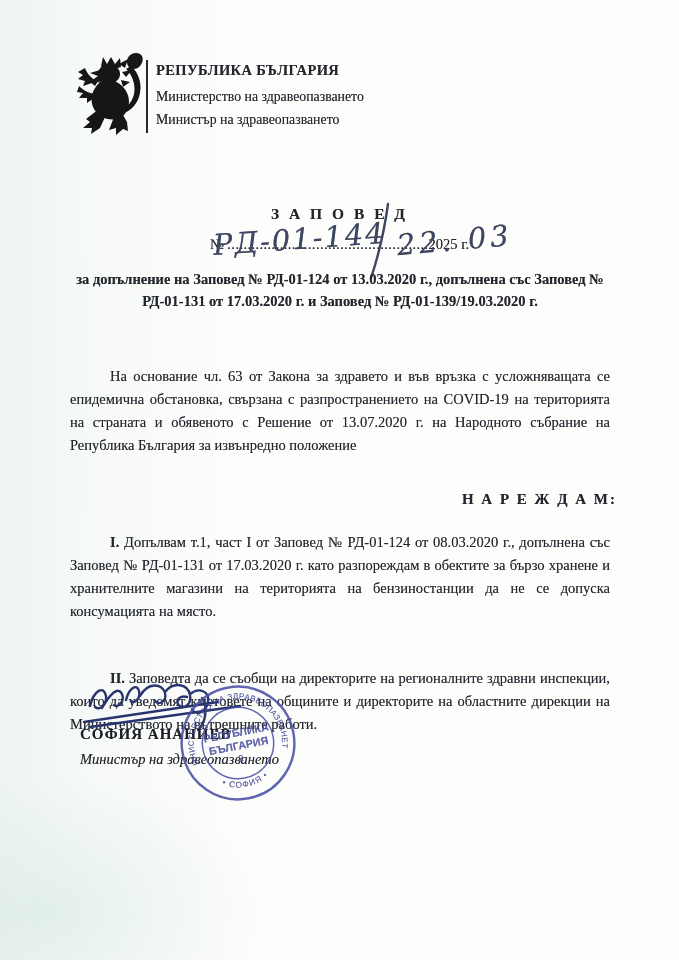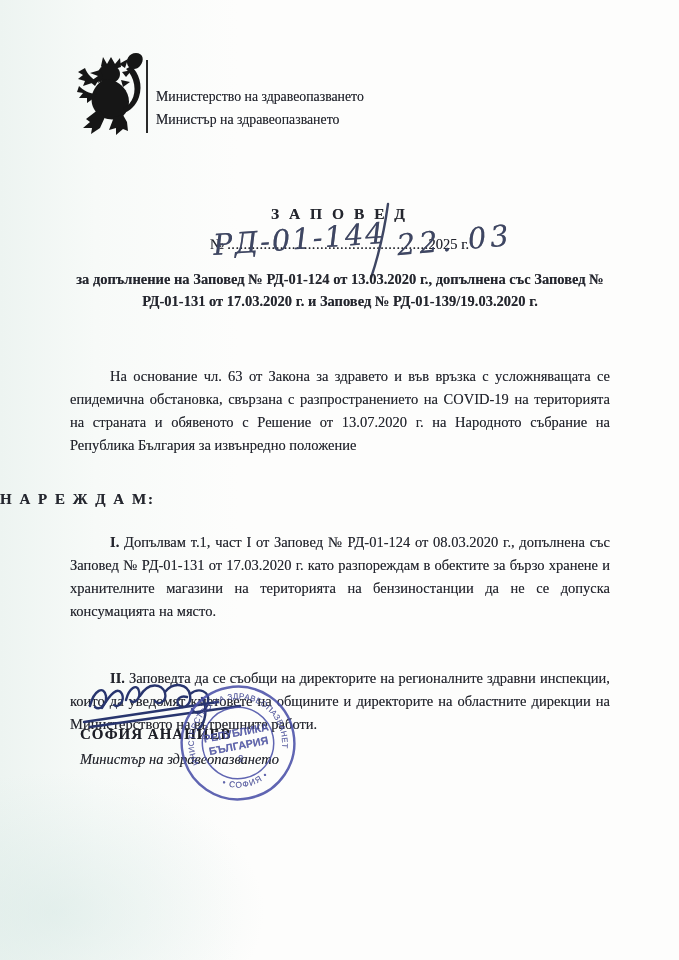--- a/index.html
+++ b/index.html
@@ -33,21 +33,21 @@
   .numrow .dots{letter-spacing:.4px;}
   .handwriting{position:absolute;left:185px;top:198px;width:330px;height:88px;pointer-events:none;}
 
   .subject{position:absolute;left:69px;top:268px;width:542px;text-align:center;
            font-size:14.5px;font-weight:bold;line-height:22px;}
 
   
   .par{position:absolute;left:70px;width:540px;margin:0;text-align:justify;
        font-size:14.5px;line-height:23px;text-indent:40px;}
   .preamble{top:365px;}
-  .heading{position:absolute;left:0;top:491px;width:605px;text-align:left;
+  .heading{position:absolute;left:12px;top:491px;width:605px;text-align:right;
            font-size:15px;font-weight:bold;letter-spacing:2px;}
   .point1{top:531px;}
   .point2{top:623px;margin-top:44px;}
   .pnum{font-weight:bold;}
 
   
   .signature{position:absolute;left:80px;top:672px;width:195px;height:62px;}
   .sig-name{position:absolute;left:80px;top:726px;font-size:15px;font-weight:bold;
             letter-spacing:1px;white-space:nowrap;color:#1d1f27;}
   .sig-title{position:absolute;left:80px;top:751px;font-size:14.5px;font-style:italic;
@@ -85,20 +85,21 @@
       <path d="M38,66 l-5,13 7,-2 0,7 7,-6 5,2 -1,-9 -4,-7 z"></path>
 
       <path d="M47,57 C57,53 61,41 57,29 C55,23 52,20 50,18 l5,-3 c8,7 12,19 8,31 c-3,9 -10,14 -13,15 z"></path>
 
       <path d="M52,15 C49,9 53,2 60,2 C67,2 69,9 64,15 C61,19 55,19 52,15 Z"></path>
     </g>
   </svg>
 
   <div class="vline"></div>
 
+  <div class="hdr hdr-republic">РЕПУБЛИКА БЪЛГАРИЯ</div>
   <div class="hdr hdr-ministry">Министерство на здравеопазването</div>
   <div class="hdr hdr-minister">Министър на здравеопазването</div>
 
   <div class="title">З А П О В Е Д</div>
 
   <div class="numrow"><span>№</span>&nbsp;<span class="dots">..................................................</span><span>2025 г.</span></div>
 
   <svg class="handwriting" viewBox="0 0 330 88" xmlns="http://www.w3.org/2000/svg">
     <g fill="#3e4663" font-family="DejaVu Serif, Liberation Serif, serif" font-style="italic" font-size="29" letter-spacing="2">
       <text x="28" y="52" transform="rotate(-4 100 45)">РД-01-144</text>

